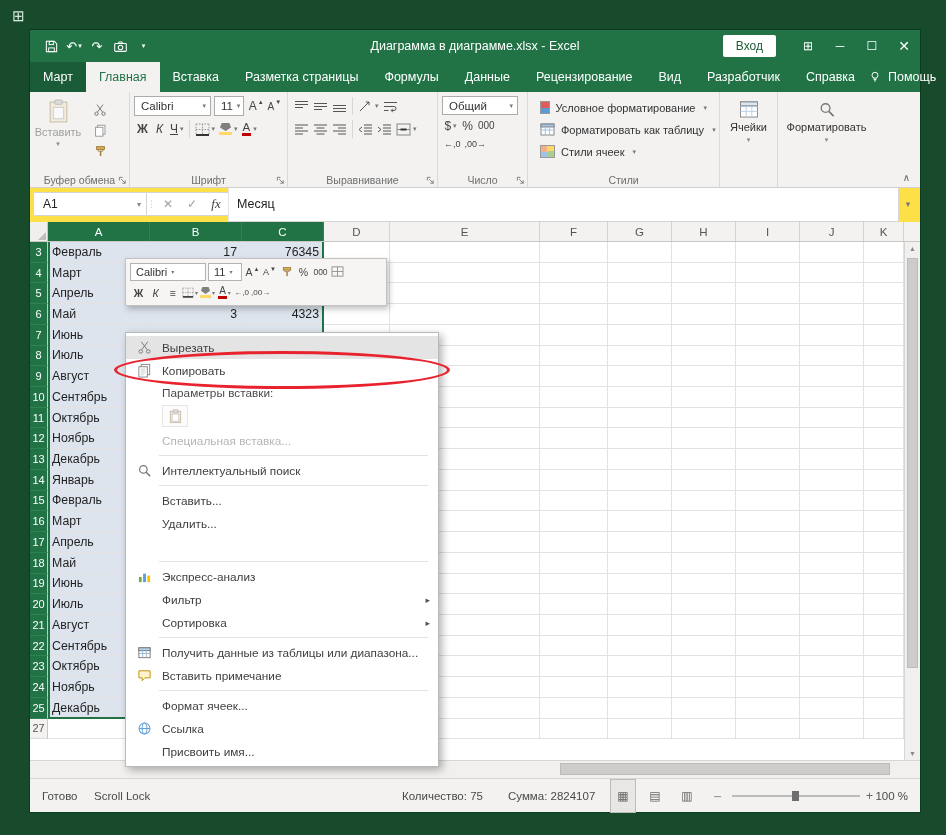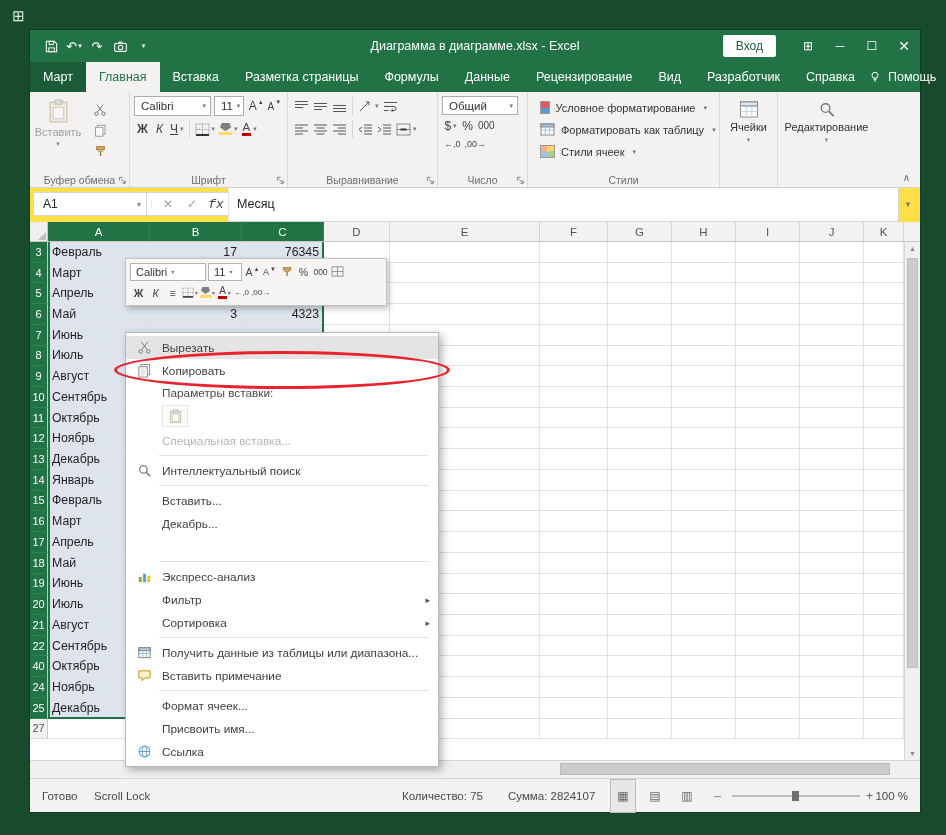--- a/index.html
+++ b/index.html
@@ -62,21 +62,21 @@
 .bigcol{flex:1;display:flex;flex-direction:column;align-items:center;justify-content:flex-start;padding-top:9px;gap:3px;font-size:11px;color:#333}
 .bigcol .dd{font-size:7px;color:#888}
 .collapse{position:absolute;right:10px;bottom:4px;color:#666;font-size:10px}
 
 .fbar{height:34px;background:#fde047;display:flex;align-items:center;padding:4px 3px 6px 3px;flex:none}
 .namebox{width:114px;height:24px;background:#fff;border:1px solid #d6d4d2;display:flex;align-items:center;font-size:12px;color:#222;padding:0 5px 0 9px}
 .namebox .dd{margin-left:auto;font-size:8px;color:#888}
 .fdiv{width:9px;height:24px;background:#fff;border-top:1px solid #d6d4d2;border-bottom:1px solid #d6d4d2;display:flex;align-items:center;justify-content:center;color:#c9c7c5;font-size:9px}
 .fbtns{height:24px;background:#fff;border-top:1px solid #d6d4d2;border-bottom:1px solid #d6d4d2;display:flex;align-items:center}
 .fbtn{width:24px;text-align:center;font-size:12px;color:#a2a2a2}
-.fx{font-style:italic;font-family:Liberation Mono, monospace;color:#444;font-size:13px}
+.fx{font-style:italic;font-family:Liberation Serif, serif;color:#444;font-size:13px}
 .fvalue{flex:1;height:36px;background:#fff;border:1px solid #d6d4d2;border-left:1px solid #e6e4e2;display:flex;align-items:center;padding-left:8px;font-size:12.5px;color:#222}
 .fexp{width:18px;text-align:center;color:#777;font-size:9px}
 
 .sheet{flex:1;display:flex;flex-direction:column;position:relative;background:#fff;overflow:hidden}
 .chrow{height:20px;display:flex;background:#f3f2f1;border-bottom:1px solid #c9c8c6;flex:none}
 .corner{width:18px;flex:none;background:#f0efed;border-right:1px solid #c9c8c6;position:relative}
 .corner:after{content:"";position:absolute;right:1px;bottom:1px;border-left:8px solid transparent;border-bottom:8px solid #bfbebc}
 .chead{display:flex;align-items:center;justify-content:center;font-size:11.5px;color:#555;border-right:1px solid #d5d4d2;flex:none}
 .chead.sel{background:#217346;color:#fff;border-right-color:#2f8254}
 .gridrows{position:relative;flex:1;overflow:hidden}
@@ -449,21 +449,21 @@
     </div>
 
     <div class="rgrp" style="width:97px;border-right:none">
       <div class="bigcol">
         <span>
             <svg viewBox="0 0 18 18" width="18" height="17">
               <circle cx="7.5" cy="7.5" r="4.6" fill="none" stroke="#777" stroke-width="1.4"></circle>
               <path d="M11 11 L16 16" stroke="#777" stroke-width="1.8"></path>
             </svg>
           </span>
-        <span>Редактирование</span>
+        <span>Форматировать</span>
         <span class="dd">▾</span>
       </div>
     </div>
 
     <span class="collapse">∧</span>
   </div>
 
   <div class="fbar">
     <div class="namebox">
         <span>A1</span>
@@ -772,21 +772,21 @@
           <div class="cell" style="width: 66px;"></div>
           <div class="cell" style="width: 150px;"></div>
           <div class="cell" style="width: 68px;"></div>
           <div class="cell" style="width: 64px;"></div>
           <div class="cell" style="width: 64px;"></div>
           <div class="cell" style="width: 64px;"></div>
           <div class="cell" style="width: 64px;"></div>
           <div class="cell" style="width: 40px;"></div>
         </div>
         <div class="grow">
-          <div class="rhead sel">40</div>
+          <div class="rhead sel">23</div>
           <div class="cell sel" style="width: 102px;">Октябрь</div>
           <div class="cell sel" style="width: 92px;"></div>
           <div class="cell sel" style="width: 82px;"></div>
           <div class="cell" style="width: 66px;"></div>
           <div class="cell" style="width: 150px;"></div>
           <div class="cell" style="width: 68px;"></div>
           <div class="cell" style="width: 64px;"></div>
           <div class="cell" style="width: 64px;"></div>
           <div class="cell" style="width: 64px;"></div>
           <div class="cell" style="width: 64px;"></div>
@@ -975,21 +975,21 @@
       </span>
       <span class="lbl">Интеллектуальный поиск</span>
     </div>
     <div class="csep"></div>
     <div class="ci">
       <span class="ic"></span>
       <span class="lbl">Вставить...</span>
     </div>
     <div class="ci">
       <span class="ic"></span>
-      <span class="lbl">Декабрь...</span>
+      <span class="lbl">Удалить...</span>
     </div>
     <div class="ci">
       <span class="ic"></span>
     </div>
     <div class="csep"></div>
     <div class="ci">
       <span class="ic">
         <svg viewBox="0 0 16 16">
           <rect x="2" y="8.5" width="3" height="5.5" fill="#70ad47"></rect>
           <rect x="6.5" y="5" width="3" height="9" fill="#5b9bd5"></rect>
@@ -1026,28 +1026,28 @@
         </svg>
       </span>
       <span class="lbl">Вставить примечание</span>
     </div>
     <div class="csep"></div>
     <div class="ci">
       <span class="ic"></span>
       <span class="lbl">Формат ячеек...</span>
     </div>
     <div class="ci">
-      <span class="ic"></span>
-      <span class="lbl">Присвоить имя...</span>
-    </div>
-    <div class="ci">
       <span class="ic">
         <svg viewBox="0 0 16 16">
           <circle cx="8" cy="8" r="5.8" fill="none" stroke="#5b9bd5" stroke-width="1.1"></circle>
           <ellipse cx="8" cy="8" rx="2.6" ry="5.8" fill="none" stroke="#5b9bd5"></ellipse>
           <path d="M2.4 8 H13.6" stroke="#5b9bd5"></path>
         </svg>
       </span>
       <span class="lbl">Ссылка</span>
     </div>
+    <div class="ci">
+      <span class="ic"></span>
+      <span class="lbl">Присвоить имя...</span>
+    </div>
   </div>
 
 <div class="ellipse"></div>
 
 </body></html>

